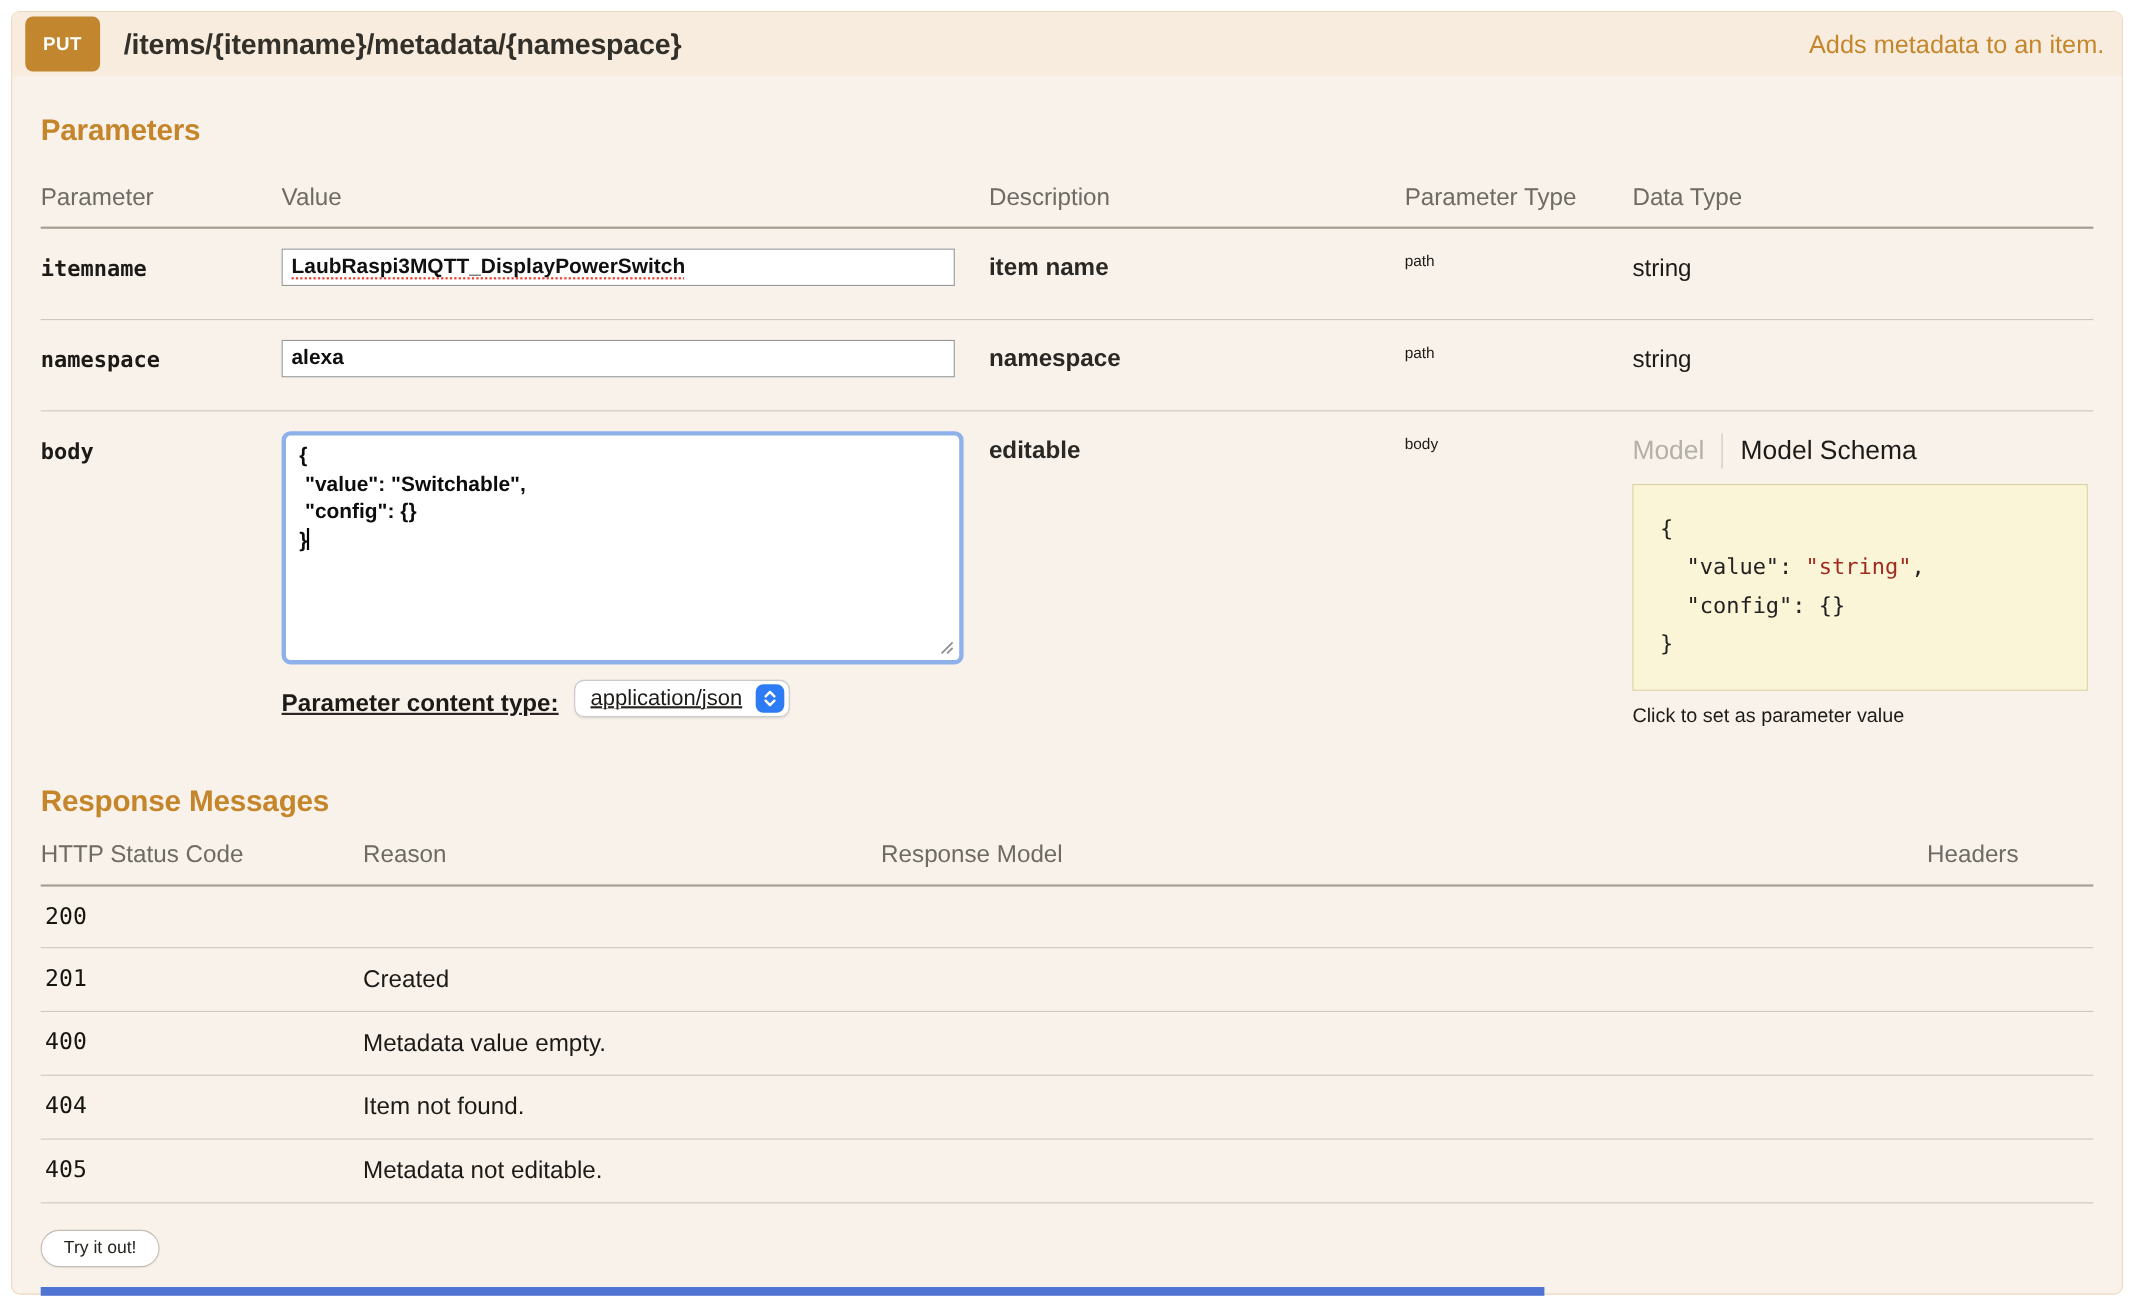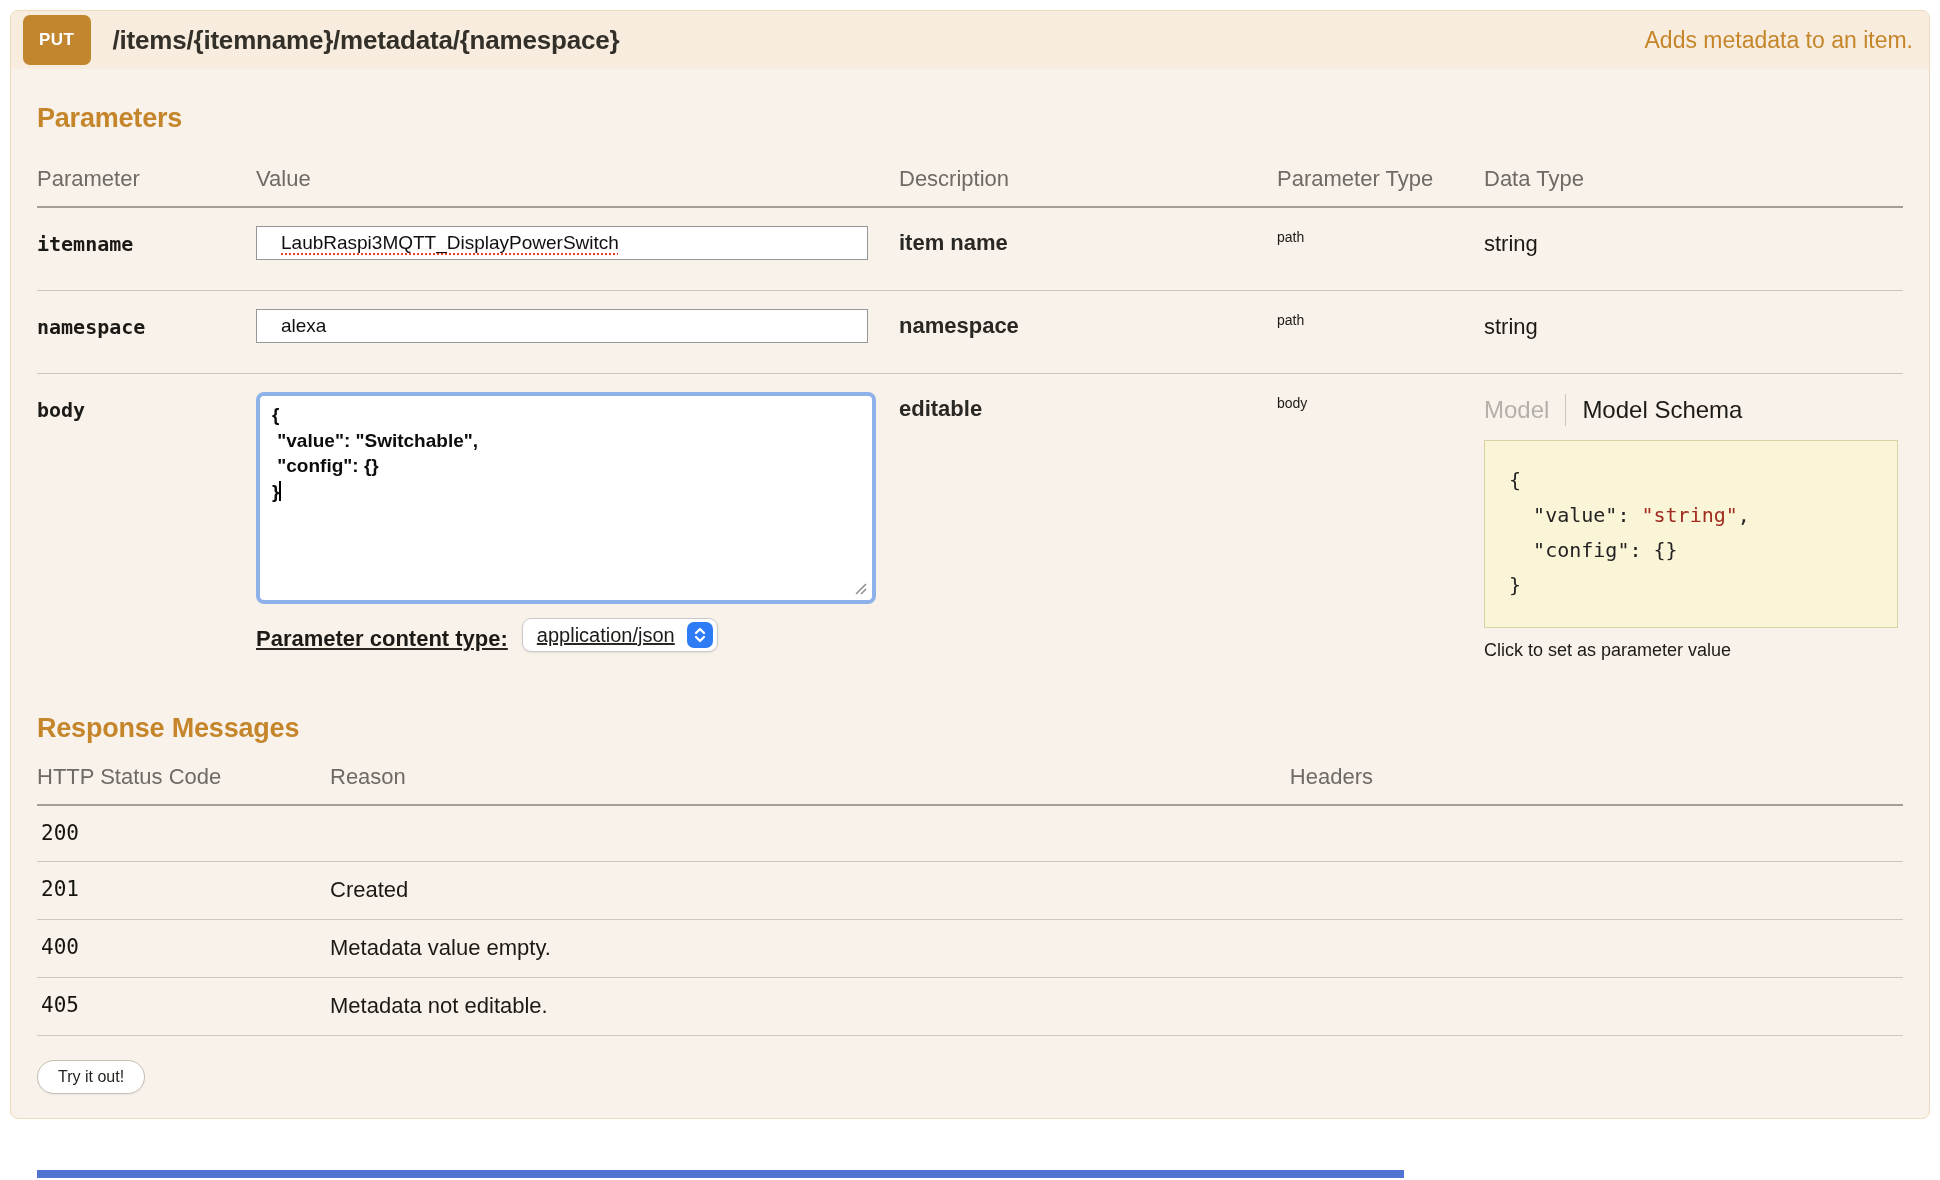--- a/index.html
+++ b/index.html
@@ -27,21 +27,21 @@
   .grid-resp{display:grid;grid-template-columns:293px 471px 640px 1fr;}
   .thead{color:#6e6a64;font-size:22px;border-bottom:2px solid #a49e93;padding:6px 0 14px 0;}
   .thead .right{text-align:right;padding-right:68px;}
   .prow{border-bottom:1px solid #cdc7bd;padding:18px 0 30px 0;}
   .prow.last{border-bottom:none;padding-bottom:0;}
   .pname{font-family:"DejaVu Sans Mono",monospace;font-weight:bold;font-size:20px;color:#1c1a17;padding-top:6px;}
   .pdesc{font-size:22px;font-weight:bold;color:#2a2824;padding-top:4px;}
   .ptype{font-size:14px;color:#1c1a17;padding-top:3px;}
   .pdata{font-size:22px;color:#1c1a17;padding-top:5px;}
   .text-input{width:612px;height:34px;border:1px solid #979797;background:#fff;display:flex;align-items:center;
-    padding:0 24px;font-size:19px;font-weight:normal;color:#101010;cursor:text;}
+    padding:0 8px;font-size:19px;font-weight:bold;color:#101010;cursor:text;}
   .spell{text-decoration:underline;text-decoration-style:dotted;text-decoration-color:#f03c2e;
     text-decoration-thickness:2px;text-underline-offset:4px;}
   
   .editor-wrap{width:620px;border:4px solid var(--focus_ring);border-radius:8px;background:#fff;position:relative;}
   .editor{width:100%;height:204px;padding:6px 12px;font-size:19px;font-weight:bold;line-height:1.35;
     color:#0c0c0c;white-space:pre-wrap;cursor:text;overflow:hidden;font-family:"Liberation Sans",sans-serif;}
   .caret{display:inline-block;width:2px;height:20px;background:#000;vertical-align:-3px;}
   .grip{position:absolute;right:4px;bottom:4px;width:15px;height:15px;}
   .ctype-line{display:flex;align-items:flex-end;gap:14px;margin-top:14px;text-decoration:underline;}
   .ctype-label{font-size:22px;font-weight:600;color:#1d1b18;}
@@ -162,37 +162,44 @@
           <div class="schema-caption">Click to set as parameter value</div>
         </div>
       </div>
 
       
       <h2 class="section h-resp">Response Messages</h2>
 
       <div class="grid-resp thead">
         <div>HTTP Status Code</div>
         <div>Reason</div>
+        <div>Response Model</div>
         <div class="right">Headers</div>
       </div>
 
       <div class="grid-resp rrow">
         <div class="rcode">200</div>
         <div></div>
         <div></div>
       </div>
       <div class="grid-resp rrow">
         <div class="rcode">201</div>
         <div class="rreason">Created</div>
         <div></div>
         <div></div>
       </div>
       <div class="grid-resp rrow">
         <div class="rcode">400</div>
         <div class="rreason">Metadata value empty.</div>
+        <div></div>
+        <div></div>
+      </div>
+      <div class="grid-resp rrow">
+        <div class="rcode">404</div>
+        <div class="rreason">Item not found.</div>
         <div></div>
         <div></div>
       </div>
       <div class="grid-resp rrow">
         <div class="rcode">405</div>
         <div class="rreason">Metadata not editable.</div>
         <div></div>
         <div></div>
       </div>
 

